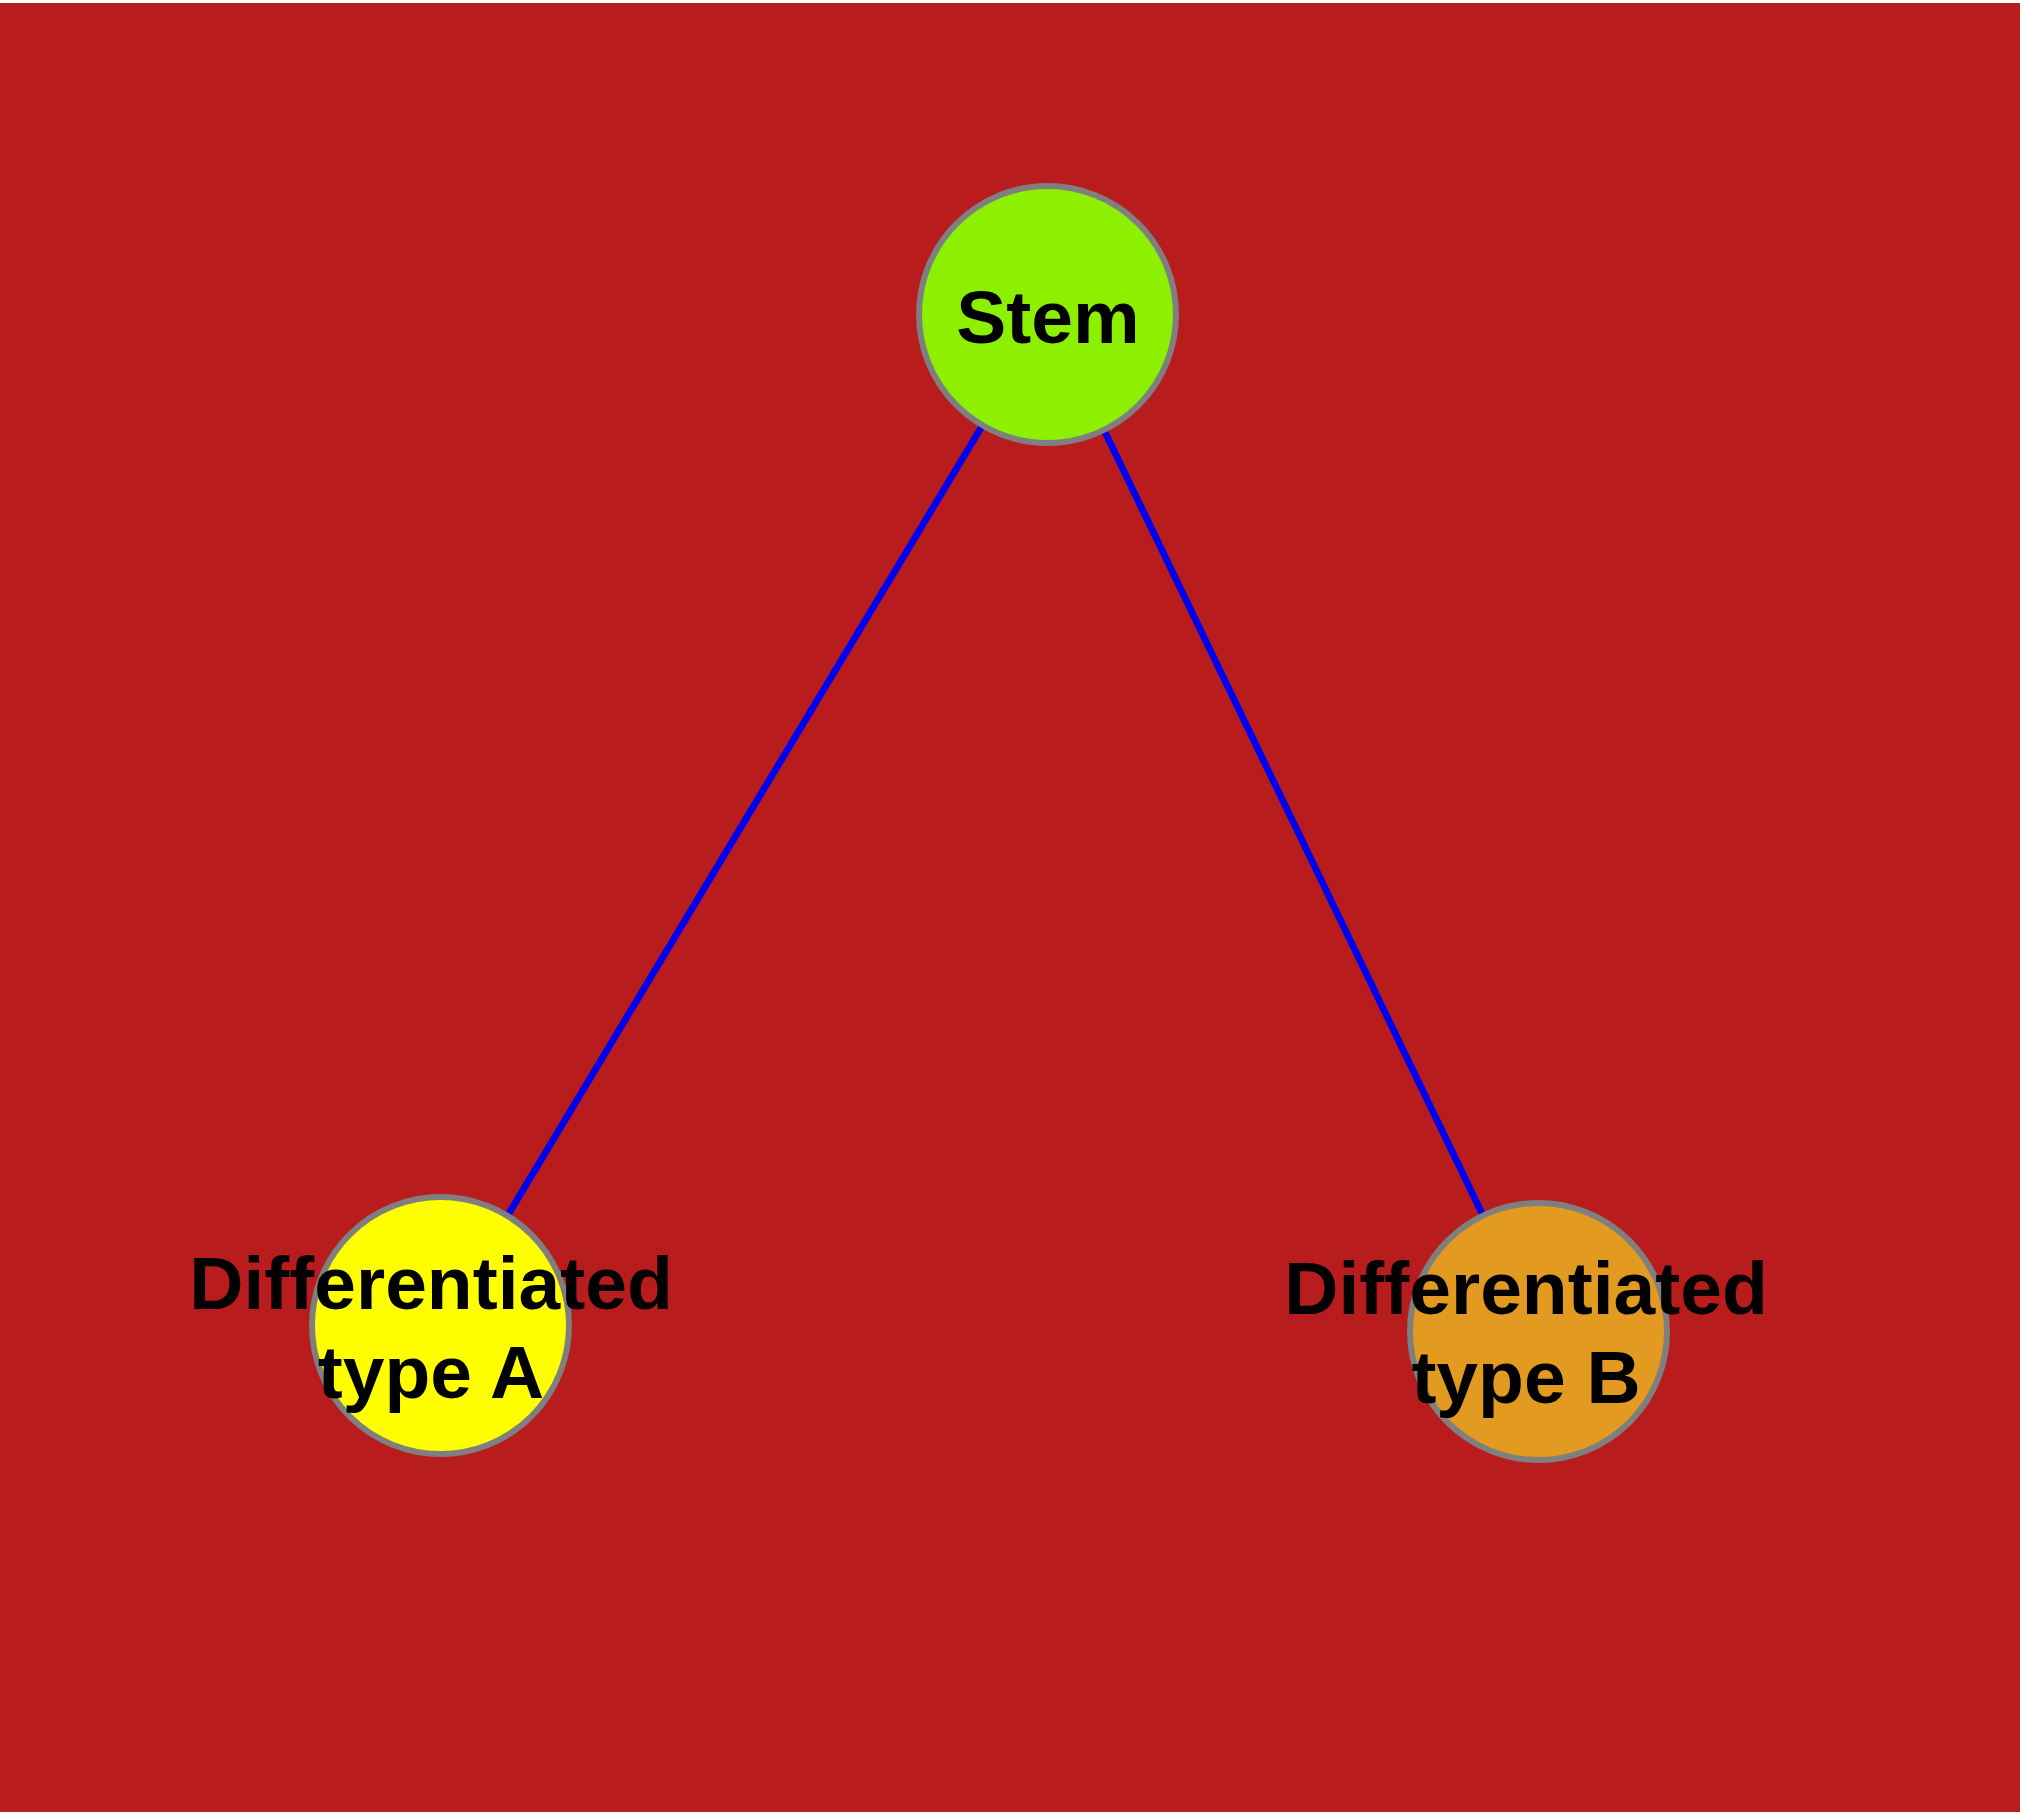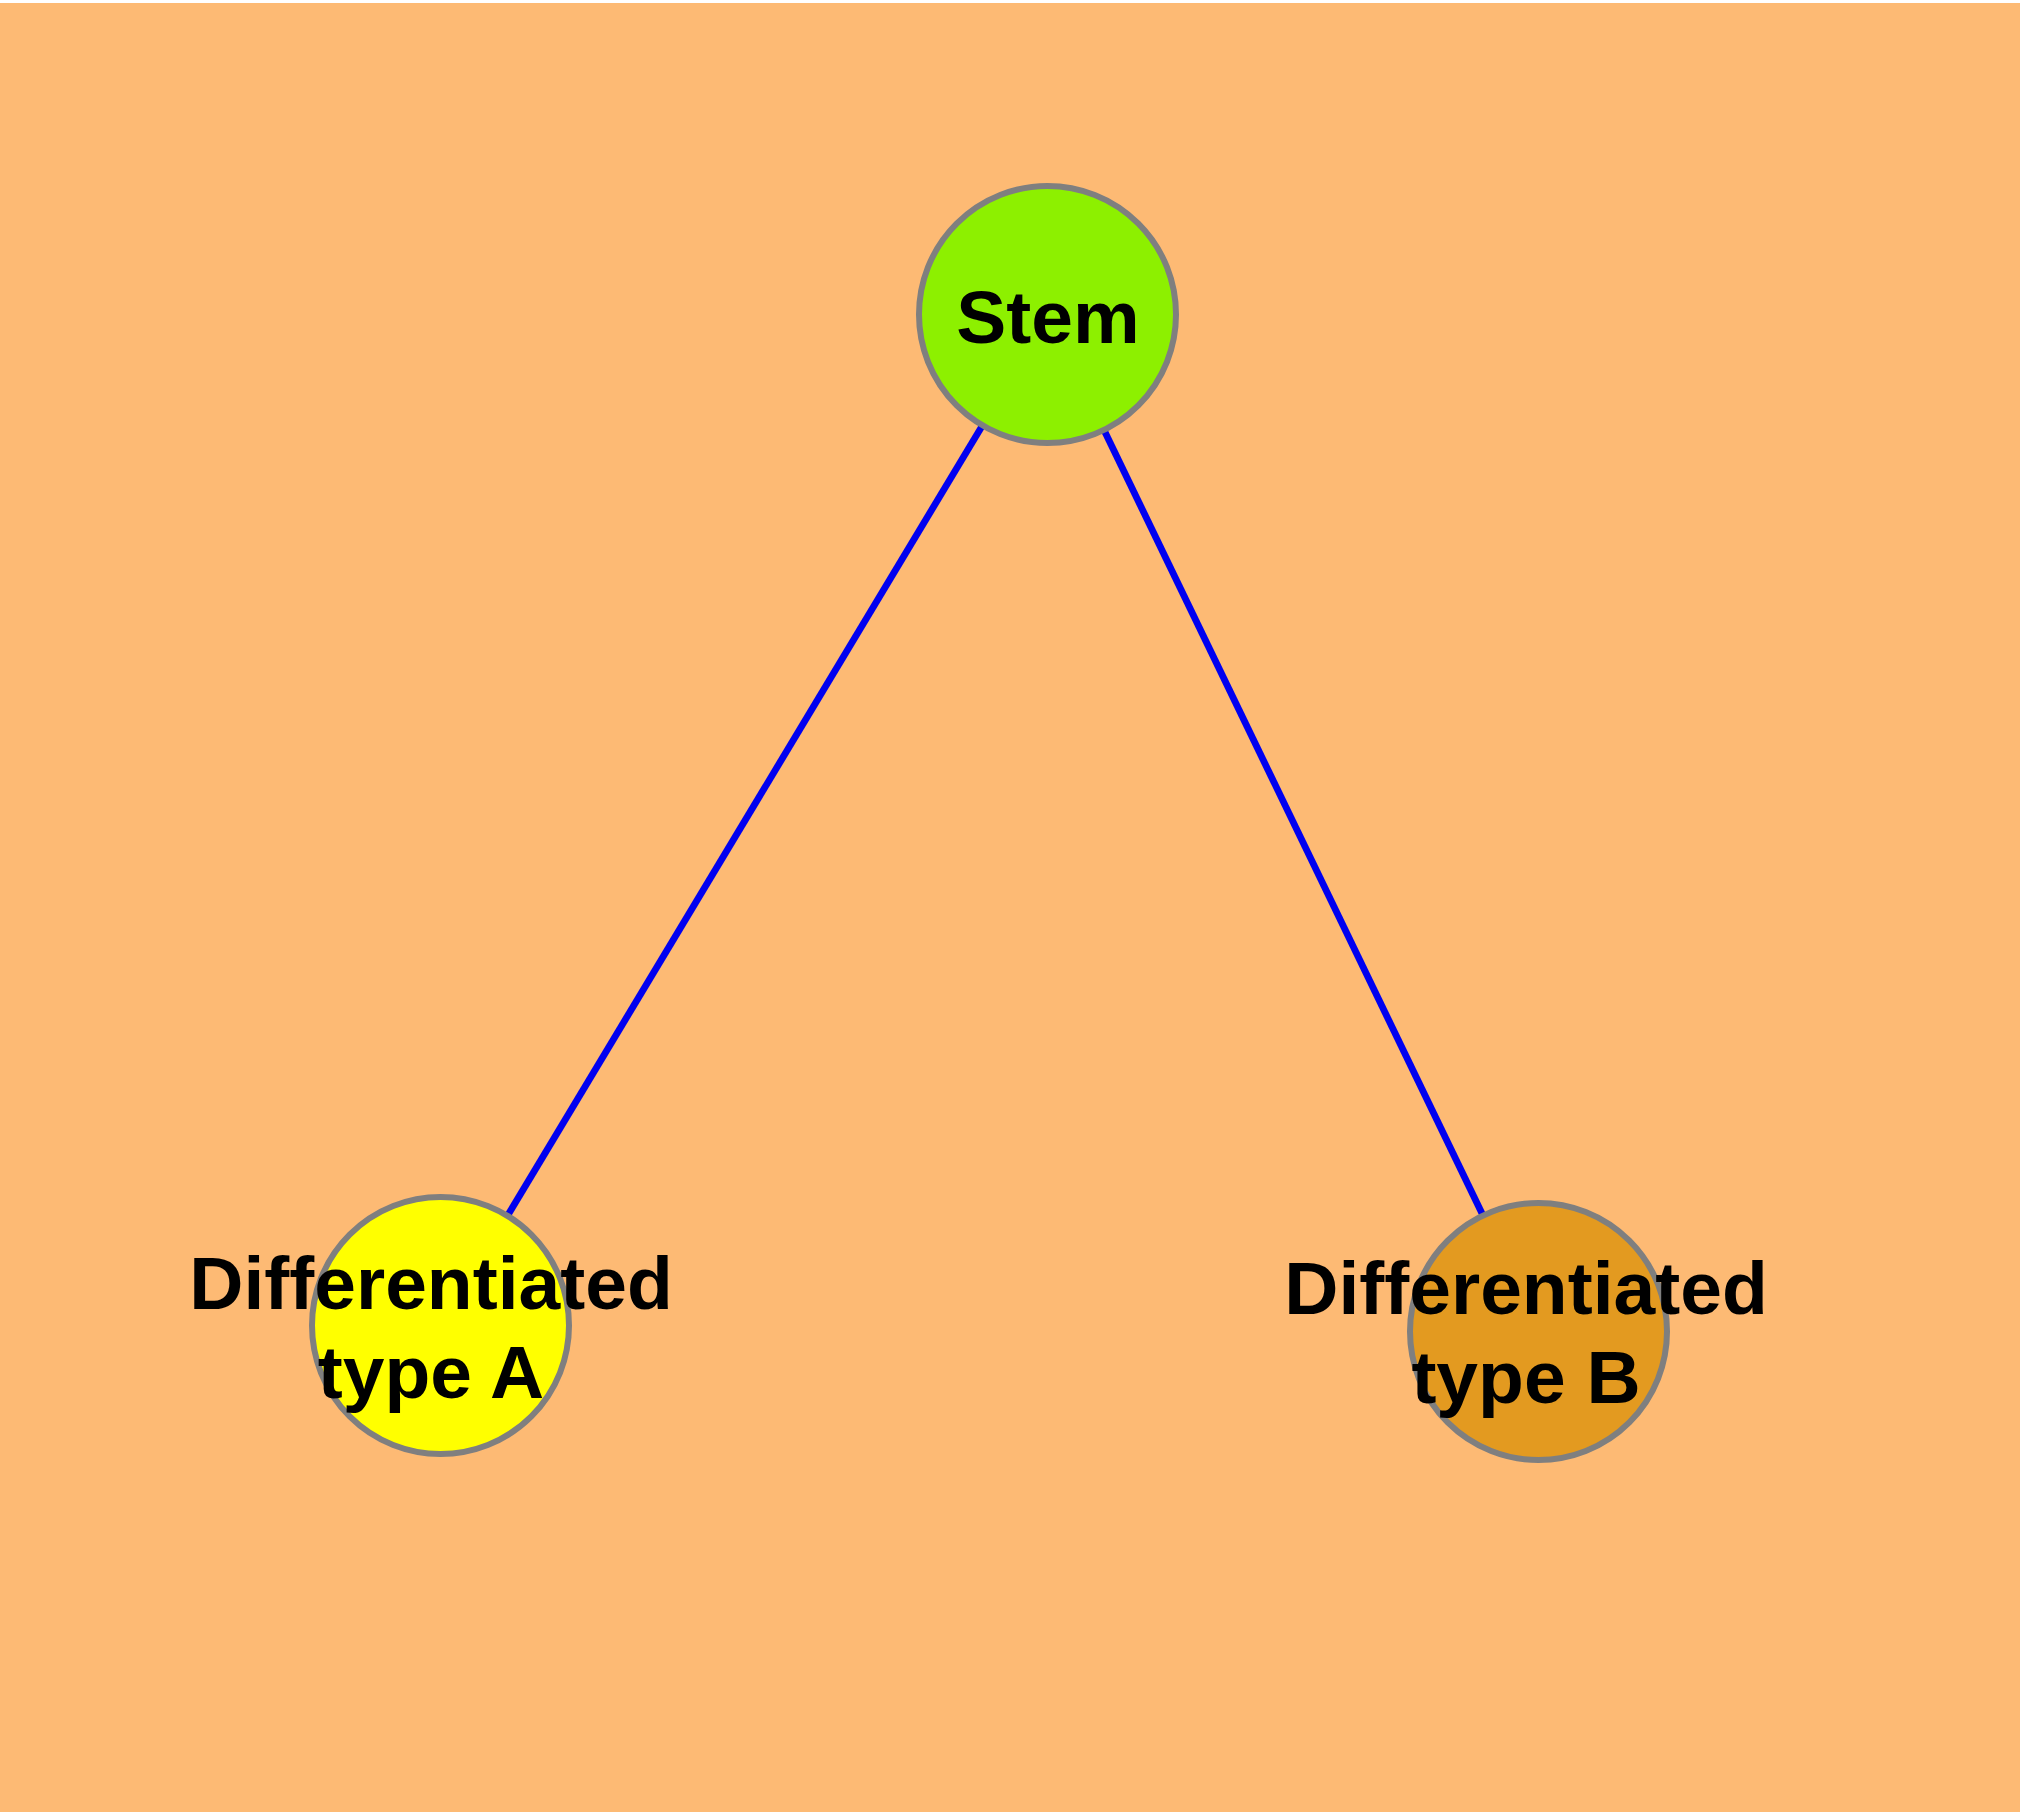--- a/index.html
+++ b/index.html
@@ -56,21 +56,21 @@
     white-space: pre-line;
     letter-spacing: 0;
   }
   .label-stem { left: 1048px; top: 318px; }
   .label-a    { left: 431px;  top: 1328px; }
   .label-b    { left: 1526px; top: 1333px; }
 </style>
 </head>
 <body>
 
-<div class="canvas" style="background: #fdba74;">
+<div class="canvas" style="background: #b91c1c;">
 
   <div class="top-strip" style="background: rgb(255, 255, 255);"></div>
 
   <svg class="edges" viewBox="0 0 2384 2138" xmlns="http://www.w3.org/2000/svg">
     <line class="edge-line" x1="1237" y1="372" x2="520" y2="1565" stroke="#0000f0" stroke-width="8"></line>
     <line class="edge-line" x1="1237" y1="372" x2="1816" y2="1572" stroke="#0000f0" stroke-width="8"></line>
   </svg>
 
   <div class="node node-stem" style="background: rgb(141, 240, 0); border-color: rgb(127, 127, 127);"></div>
   <div class="node node-a" style="background: rgb(255, 255, 0); border-color: rgb(127, 127, 127);"></div>

